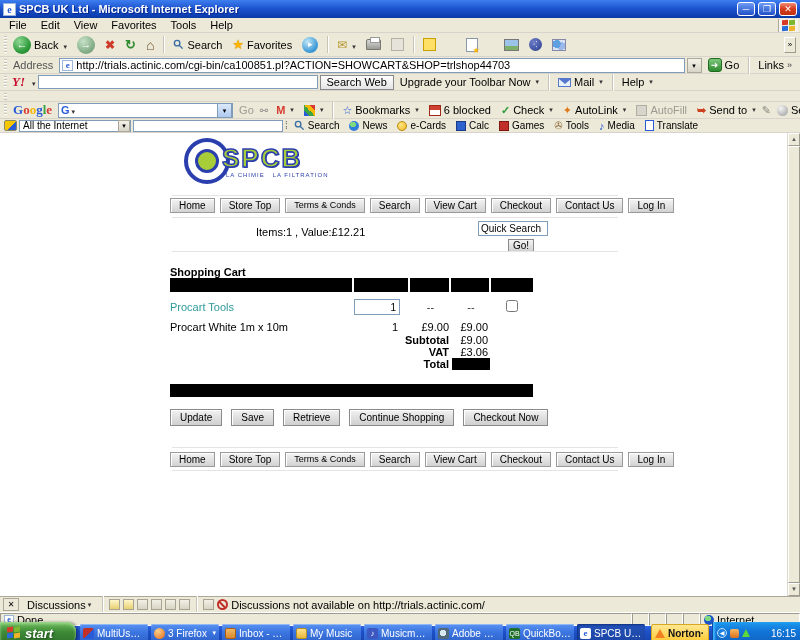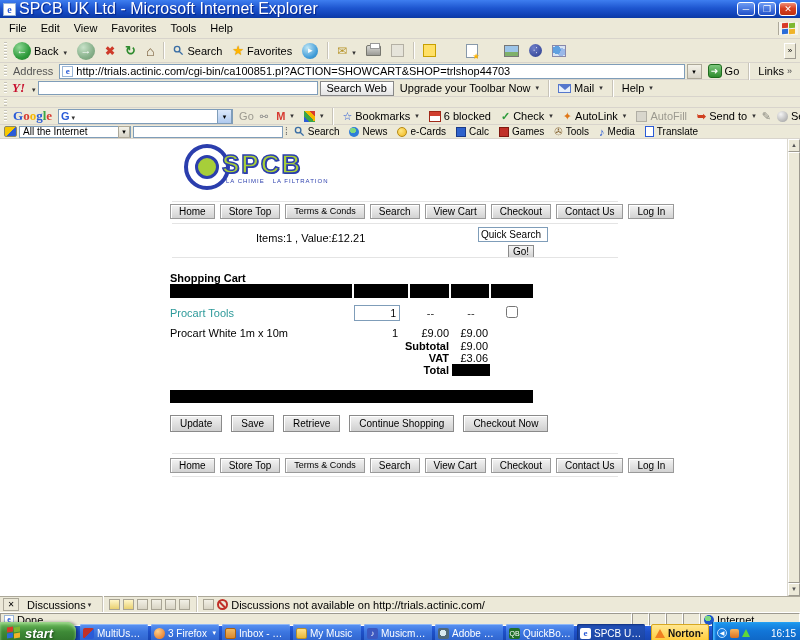--- a/index.html
+++ b/index.html
@@ -3,26 +3,26 @@
 <meta charset="utf-8">
 <style>
   *{box-sizing:border-box;margin:0;padding:0}
   html,body{width:800px;height:640px}
   body{font-family:"Liberation Sans",sans-serif;font-size:11px;color:#000}
   .screen{position:relative;width:800px;height:640px;display:flex;flex-direction:column;background:#ECE9D8;overflow:hidden}
 
   
   .titlebar{height:18px;background:linear-gradient(180deg,#3E7EF0 0%,#1E56D0 45%,#1143B8 80%,#0B3AA4 100%);display:flex;align-items:center;padding:0 3px;gap:3px;flex:none}
   .ie-doc{width:13px;height:13px;background:#fff;border:1px solid #9AB6D8;color:#2A5BD7;font-weight:bold;font-size:10px;line-height:11px;text-align:center;font-family:"Liberation Serif",serif;flex:none}
-  .title-text{flex:1;color:#fff;font-weight:normal;font-size:16px;text-shadow:1px 1px 1px #00228B;white-space:nowrap;overflow:hidden}
+  .title-text{flex:1;color:#fff;font-weight:bold;font-size:11px;text-shadow:1px 1px 1px #00228B;white-space:nowrap;overflow:hidden}
   .winbtn{width:18px;height:14px;border-radius:3px;border:1px solid #fff;color:#fff;font-size:9px;line-height:12px;text-align:center;background:linear-gradient(#6E9CF4,#2050C8);flex:none}
   .winbtn.close{background:linear-gradient(#F09078,#D84020 45%,#C03010)}
 
   
-  .menubar{height:15px;display:flex;align-items:center;padding:10px 2px;border-bottom:1px solid #D8D4CC;flex:none}
+  .menubar{height:15px;display:flex;align-items:center;padding:4px 2px;border-bottom:1px solid #D8D4CC;flex:none}
   .menu-item{padding:0 7px}
   .winlogo{margin-left:auto;width:20px;height:13px;background:#F6F4EC;border-left:1px solid #ACA899;display:grid;grid-template-columns:6px 6px;grid-template-rows:5px 5px;gap:1px;justify-content:center;align-content:center}
   .winlogo i{display:block;transform:skewY(-6deg)}
   .wl1{background:#D83A28}.wl2{background:#7DB72F}.wl3{background:#2A6CD8}.wl4{background:#EFB329}
 
   
   .bar{display:flex;align-items:center;gap:2px;padding:0 4px;border-bottom:1px solid #D8D4CC;flex:none}
   .grip{width:3px;height:70%;background:repeating-linear-gradient(180deg,#C6C3B8 0 1px,#fff 1px 2px,transparent 2px 3px);flex:none}
   .sep{width:1px;height:17px;background:#C8C4B8;box-shadow:1px 0 0 #fff;margin:0 3px;flex:none}
   .tbtn{display:flex;align-items:center;gap:3px;padding:1px 4px;white-space:nowrap}

